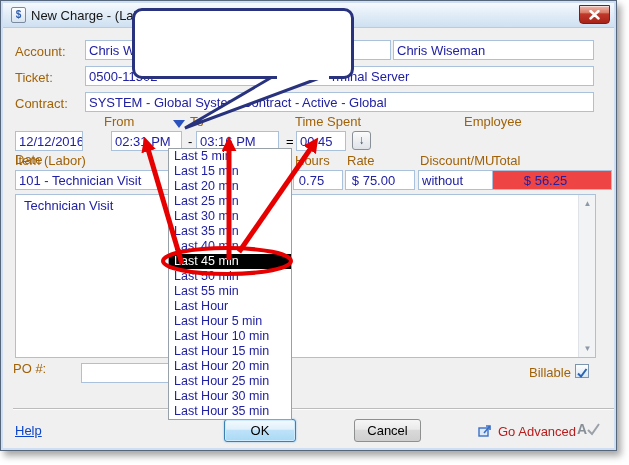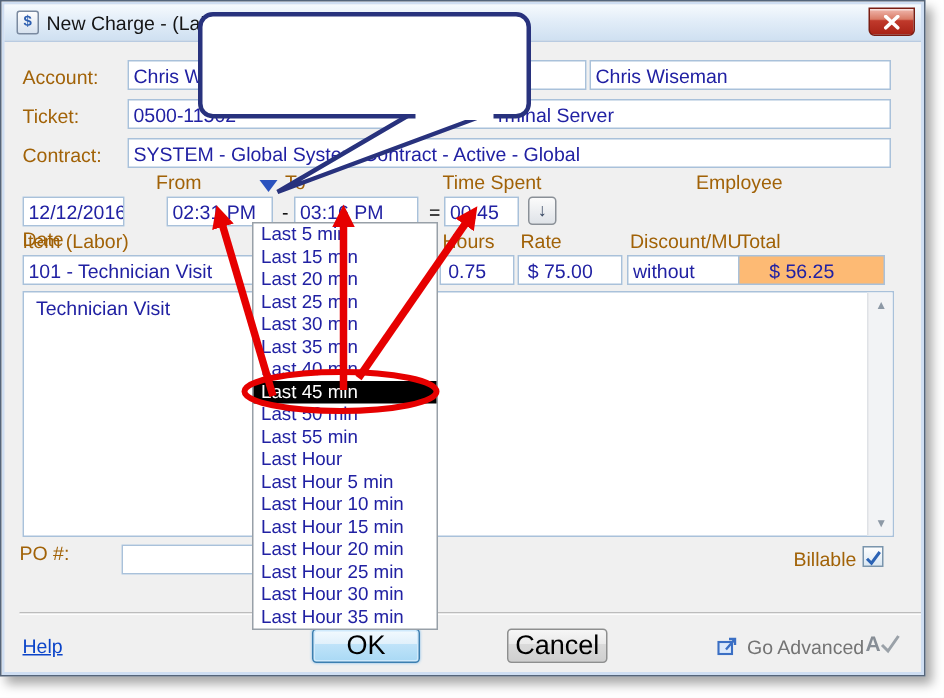--- a/index.html
+++ b/index.html
@@ -27,29 +27,29 @@
   .scroll-arrow{position:absolute;left:0;width:17px;height:15px;font-size:8px;color:#8d99a6;text-align:center;line-height:15px;}
   .spin-btn{position:absolute;left:351px;top:130px;width:19px;height:19px;border:1px solid #8a9097;border-radius:3px;
             background:linear-gradient(#fbfbfb,#dfe3e8);font-size:12px;color:#3c4c66;text-align:center;line-height:17px;z-index:2;}
   .combo-arrow{position:absolute;left:172px;top:119px;width:0;height:0;z-index:4;
                border-left:6px solid transparent;border-right:6px solid transparent;border-top:8px solid #2a52be;}
   .dd{position:absolute;left:167px;top:147px;width:124px;background:#fff;border:1px solid #98a0a8;z-index:6;}
   .dd-item{height:15px;line-height:15px;padding-left:5px;font-size:12.5px;color:#2121a3;white-space:nowrap;overflow:hidden;}
   .dd-item.sel{background:#000000;color:#fff;}
   .hsep{position:absolute;left:12px;top:407px;width:601px;height:2px;z-index:1;
         border-top:1px solid #bcbcbc;border-bottom:1px solid #fdfdfd;}
-  .btn{position:absolute;height:23px;font-size:18px;color:#000;border-radius:3px;z-index:2;
-       font-family:"Liberation Sans",sans-serif;display:flex;align-items:center;justify-content:center;}
+  .btn{position:absolute;height:23px;font-size:13px;color:#000;border-radius:3px;z-index:2;
+       font-family:"Liberation Sans",sans-serif;display:flex;align-items:center;justify-content:center;margin-left:16px;}
   .btn-ok{left:207px;top:418px;width:72px;border:1px solid #3c7fb1;
           background:linear-gradient(#f3fafe,#e0f0fb 45%,#bfe3f9 46%,#a9d9f5);
           box-shadow:inset 0 0 0 1px #cfeafc, 0 0 2px #7ab8e8;}
   .btn-cancel{left:337px;top:418px;width:67px;border:1px solid #8e8f8f;
           background:linear-gradient(#f6f6f6,#eaeaea 45%,#dadada 46%,#cfcfcf);}
   .help-link{position:absolute;left:14px;top:422px;font-size:13px;color:#0b44c9;text-decoration:underline;z-index:2;}
-  .goadv-text{position:absolute;left:497px;top:423px;font-size:13px;color:#737373;z-index:2;}
+  .goadv-text{position:absolute;left:497px;top:423px;font-size:13px;color:#b91c1c;z-index:2;}
   .checkbox{position:absolute;left:574px;top:363px;width:14px;height:14px;border:1px solid #7a95ad;
             background:linear-gradient(#fefefe,#d9e7f3);z-index:2;}
   .anno{position:absolute;left:0;top:0;width:617px;height:451px;z-index:20;pointer-events:none;}
   .tail-svg{position:absolute;left:0;top:0;width:617px;height:451px;z-index:24;pointer-events:none;}
   .callout{position:absolute;left:131px;top:7px;width:222px;height:71px;background:#fff;border:3px solid #28327d;
            border-radius:10px;z-index:25;}
   .callout-patch{position:absolute;left:276px;top:72px;width:52px;height:7px;background:#fff;z-index:26;}
   .callout-text{position:absolute;left:131px;top:11px;width:222px;text-align:center;z-index:27;
                 font-size:13px;font-weight:bold;color:#000;line-height:15.5px;}
 </style>
@@ -102,21 +102,21 @@
     <div class="lbl" style="left:14px;top:152px;">Item (Labor)</div>
     <div class="lbl" style="left:294px;top:152px;">Hours</div>
     <div class="lbl" style="left:346px;top:152px;">Rate</div>
     <div class="lbl" style="left:419px;top:152px;">Discount/MU</div>
     <div class="lbl" style="left:492px;top:152px;">Total</div>
 
     <div class="field" style="left:14px;top:169px;width:277px;">101 - Technician Visit</div>
     <div class="field num" style="left:292px;top:169px;width:50px;">0.75</div>
     <div class="field num" style="left:344px;top:169px;width:70px;">$ 75.00</div>
     <div class="field" style="left:417px;top:169px;width:91px;">without</div>
-    <div class="field num" style="left:491px;top:169px;width:98px;background:#fdba74;">$ 56.25</div>
+    <div class="field num" style="left:491px;top:169px;width:120px;background:#ef4444;">$ 56.25</div>
 
     <div class="desc">
       <div class="desc-text">Technician Visit</div>
       <div class="scrollbar">
         <div class="scroll-arrow" style="top:1px;">▲</div>
         <div class="scroll-arrow" style="bottom:1px;">▼</div>
       </div>
     </div>
 
     <div class="lbl" style="left:12px;top:360px;">PO #:</div>

